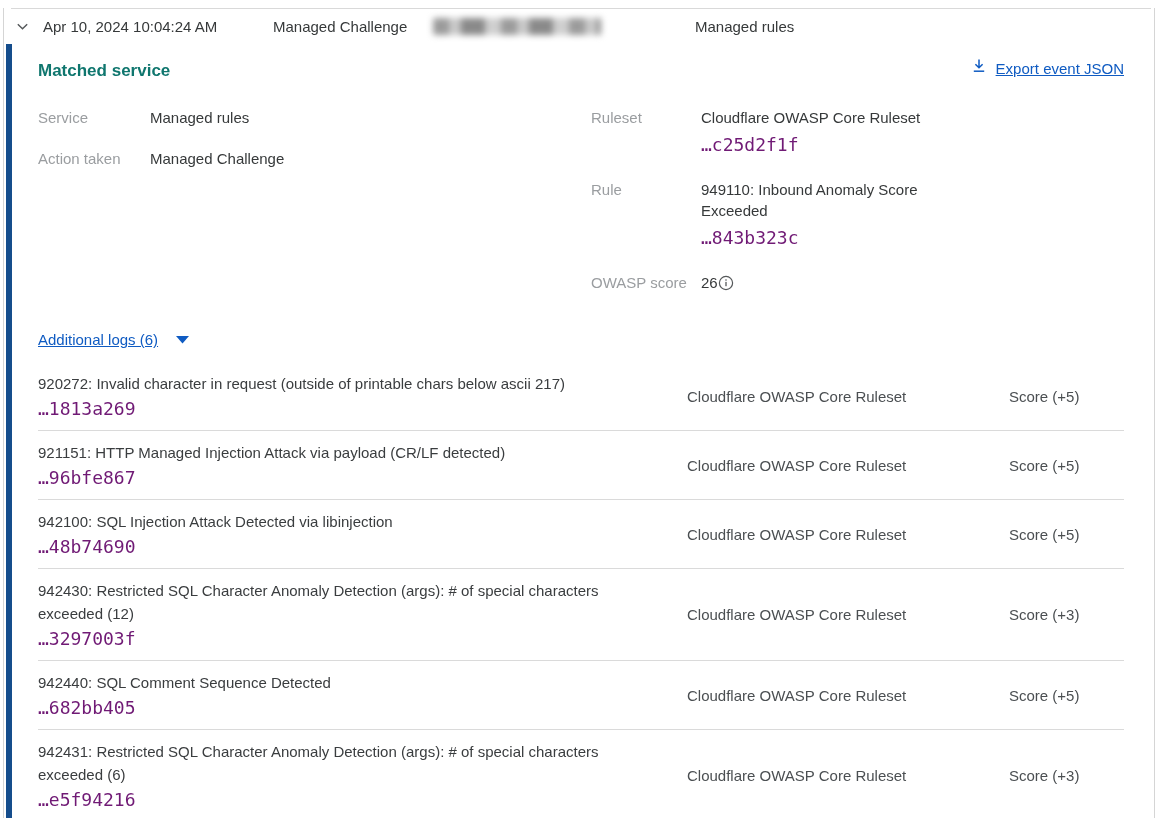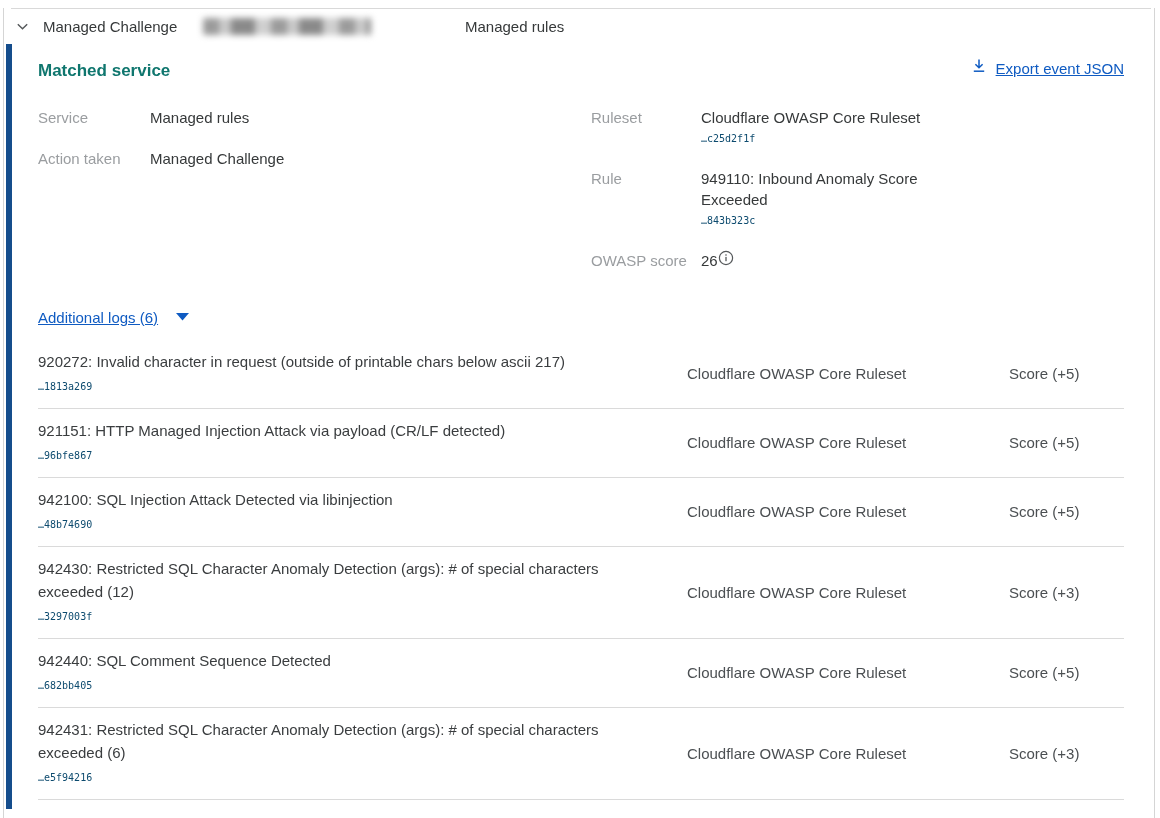--- a/index.html
+++ b/index.html
@@ -34,23 +34,23 @@
   .panel-head { display:flex; justify-content:space-between; align-items:center; }
   .panel-title { margin:4px 0 0; font-size:17px; font-weight:700; color:#0f766e; }
   .export-link { display:inline-flex; align-items:flex-start; gap:9px; color:#0f5bc2; text-decoration:none; cursor:pointer; }
   .export-link .txt { text-decoration:underline; }
 
   .details { display:grid; grid-template-columns:553px 1fr; margin-top:24px; }
   .field { display:grid; grid-template-columns:112px 1fr; margin-bottom:20px; }
   .col-right .field { grid-template-columns:110px 1fr; margin-bottom:22px; }
   .lbl { color:#9a9da0; }
   .val { color:#36393a; max-width:242px; }
-  .mono { font-family:"DejaVu Sans Mono","Liberation Mono",monospace; font-size:10px; color:#0c4a6e; }
+  .mono { font-family:"DejaVu Sans Mono","Liberation Mono",monospace; font-size:18px; color:#701a75; }
   .val-block .mono { margin-top:4px; }
-  .owasp-val { display:inline-flex; align-items:flex-start; }
+  .owasp-val { display:inline-flex; align-items:center; }
   .info-icon { display:inline-flex; cursor:pointer; }
 
   .addlogs {
     display:inline-flex; align-items:center; gap:18px; margin-top:14px;
     color:#0f5bc2; text-decoration:none; cursor:pointer;
   }
   .addlogs .txt { text-decoration:underline; }
 
   .logs { margin-top:12px; }
   .log-row {
@@ -68,20 +68,21 @@
 
 <div class="card">
   <div class="hairline top-hairline"></div>
 
   <div class="header-row">
     <span class="chev-box">
       <svg width="15" height="15" viewBox="0 0 16 16">
           <path d="M3 5.5 L8 10.5 L13 5.5" fill="none" stroke="#55585a" stroke-width="1.5"></path>
         </svg>
     </span>
+    <span class="cell date">Apr 10, 2024 10:04:24 AM</span>
     <span class="cell action">Managed Challenge</span>
     <span class="cell redacted">
       <span class="blur-block"></span>
     </span>
     <span class="cell service">Managed rules</span>
   </div>
 
   <div class="expanded">
     <div class="panel-head">
       <h2 class="panel-title">Matched service</h2>

